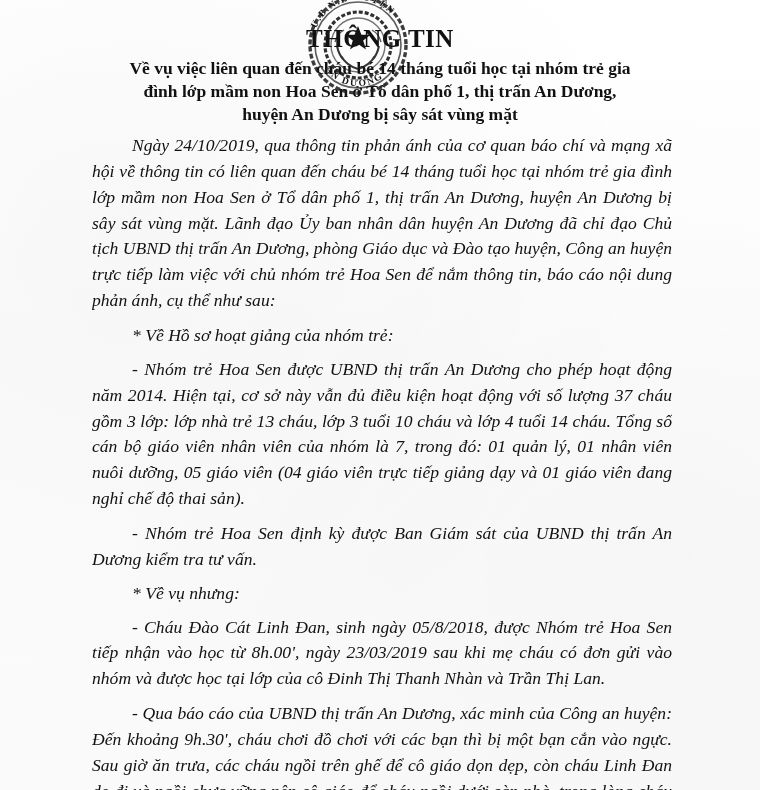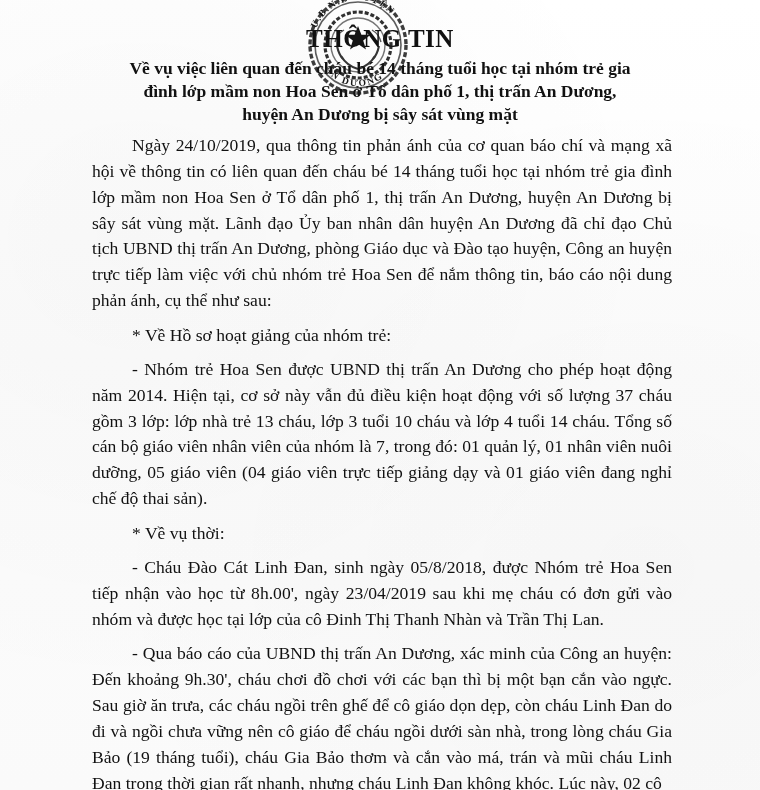--- a/index.html
+++ b/index.html
@@ -78,20 +78,21 @@
     z-index: 2;
   }
   p.para {
     margin: 0 0 1px 0;
     font-size: 17.6px;
     line-height: 1.47;
     text-align: justify;
     text-indent: 40px;
     text-justify: inter-word;
     hyphens: none;
+    font-style: italic;
   }
   p.para.gap { margin-bottom: 8px; }
   p.para.gap-lg { margin-bottom: 9px; }
   p.last { text-align: justify; }
 
   .cut { overflow: hidden; }
 </style>
 </head>
 <body>
 
@@ -138,19 +139,20 @@
   <div class="content">
     <div class="heading-block">
       <div class="doc-heading">THÔNG TIN</div>
       <div class="doc-subtitle">Về vụ việc liên quan đến cháu bé 14 tháng tuổi học tại nhóm trẻ gia đình lớp mầm non Hoa Sen ở Tổ dân phố 1, thị trấn An Dương, huyện An Dương bị sây sát vùng mặt</div>
     </div>
 
     <div class="body-block cut">
       <p class="para gap-lg">Ngày 24/10/2019, qua thông tin phản ánh của cơ quan báo chí và mạng xã hội về thông tin có liên quan đến cháu bé 14 tháng tuổi học tại nhóm trẻ gia đình lớp mầm non Hoa Sen ở Tổ dân phố 1, thị trấn An Dương, huyện An Dương bị sây sát vùng mặt. Lãnh đạo Ủy ban nhân dân huyện An Dương đã chỉ đạo Chủ tịch UBND thị trấn An Dương, phòng Giáo dục và Đào tạo huyện, Công an huyện trực tiếp làm việc với chủ nhóm trẻ Hoa Sen để nắm thông tin, báo cáo nội dung phản ánh, cụ thể như sau:</p>
       <p class="para gap">* Về Hồ sơ hoạt giảng của nhóm trẻ:</p>
       <p class="para gap-lg">- Nhóm trẻ Hoa Sen được UBND thị trấn An Dương cho phép hoạt động năm 2014. Hiện tại, cơ sở này vẫn đủ điều kiện hoạt động với số lượng 37 cháu gồm 3 lớp: lớp nhà trẻ 13 cháu, lớp 3 tuổi 10 cháu và lớp 4 tuổi 14 cháu. Tổng số cán bộ giáo viên nhân viên của nhóm là 7, trong đó: 01 quản lý, 01 nhân viên nuôi dưỡng, 05 giáo viên (04 giáo viên trực tiếp giảng dạy và 01 giáo viên đang nghỉ chế độ thai sản).</p>
-      <p class="para gap">* Về vụ thời:</p>
-      <p class="para gap-lg">- Cháu Đào Cát Linh Đan, sinh ngày 05/8/2018, được Nhóm trẻ Hoa Sen tiếp nhận vào học từ 8h.00', ngày 23/04/2019 sau khi mẹ cháu có đơn gửi vào nhóm và được học tại lớp của cô Đinh Thị Thanh Nhàn và Trần Thị Lan.</p>
+      <p class="para gap">- Nhóm trẻ Hoa Sen định kỳ được Ban Giám sát của UBND thị trấn An Dương kiểm tra tư vấn.</p>
+      <p class="para gap">* Về vụ nhưng:</p>
+      <p class="para gap-lg">- Cháu Đào Cát Linh Đan, sinh ngày 05/8/2018, được Nhóm trẻ Hoa Sen tiếp nhận vào học từ 8h.00', ngày 23/03/2019 sau khi mẹ cháu có đơn gửi vào nhóm và được học tại lớp của cô Đinh Thị Thanh Nhàn và Trần Thị Lan.</p>
       <p class="para last">- Qua báo cáo của UBND thị trấn An Dương, xác minh của Công an huyện: Đến khoảng 9h.30', cháu chơi đồ chơi với các bạn thì bị một bạn cắn vào ngực. Sau giờ ăn trưa, các cháu ngồi trên ghế để cô giáo dọn dẹp, còn cháu Linh Đan do đi và ngồi chưa vững nên cô giáo để cháu ngồi dưới sàn nhà, trong lòng cháu Gia Bảo (19 tháng tuổi), cháu Gia Bảo thơm và cắn vào má, trán và mũi cháu Linh Đan trong thời gian rất nhanh, nhưng cháu Linh Đan không khóc. Lúc này, 02 cô</p>
     </div>
   </div>
 
 </div>
 
 </body></html>

